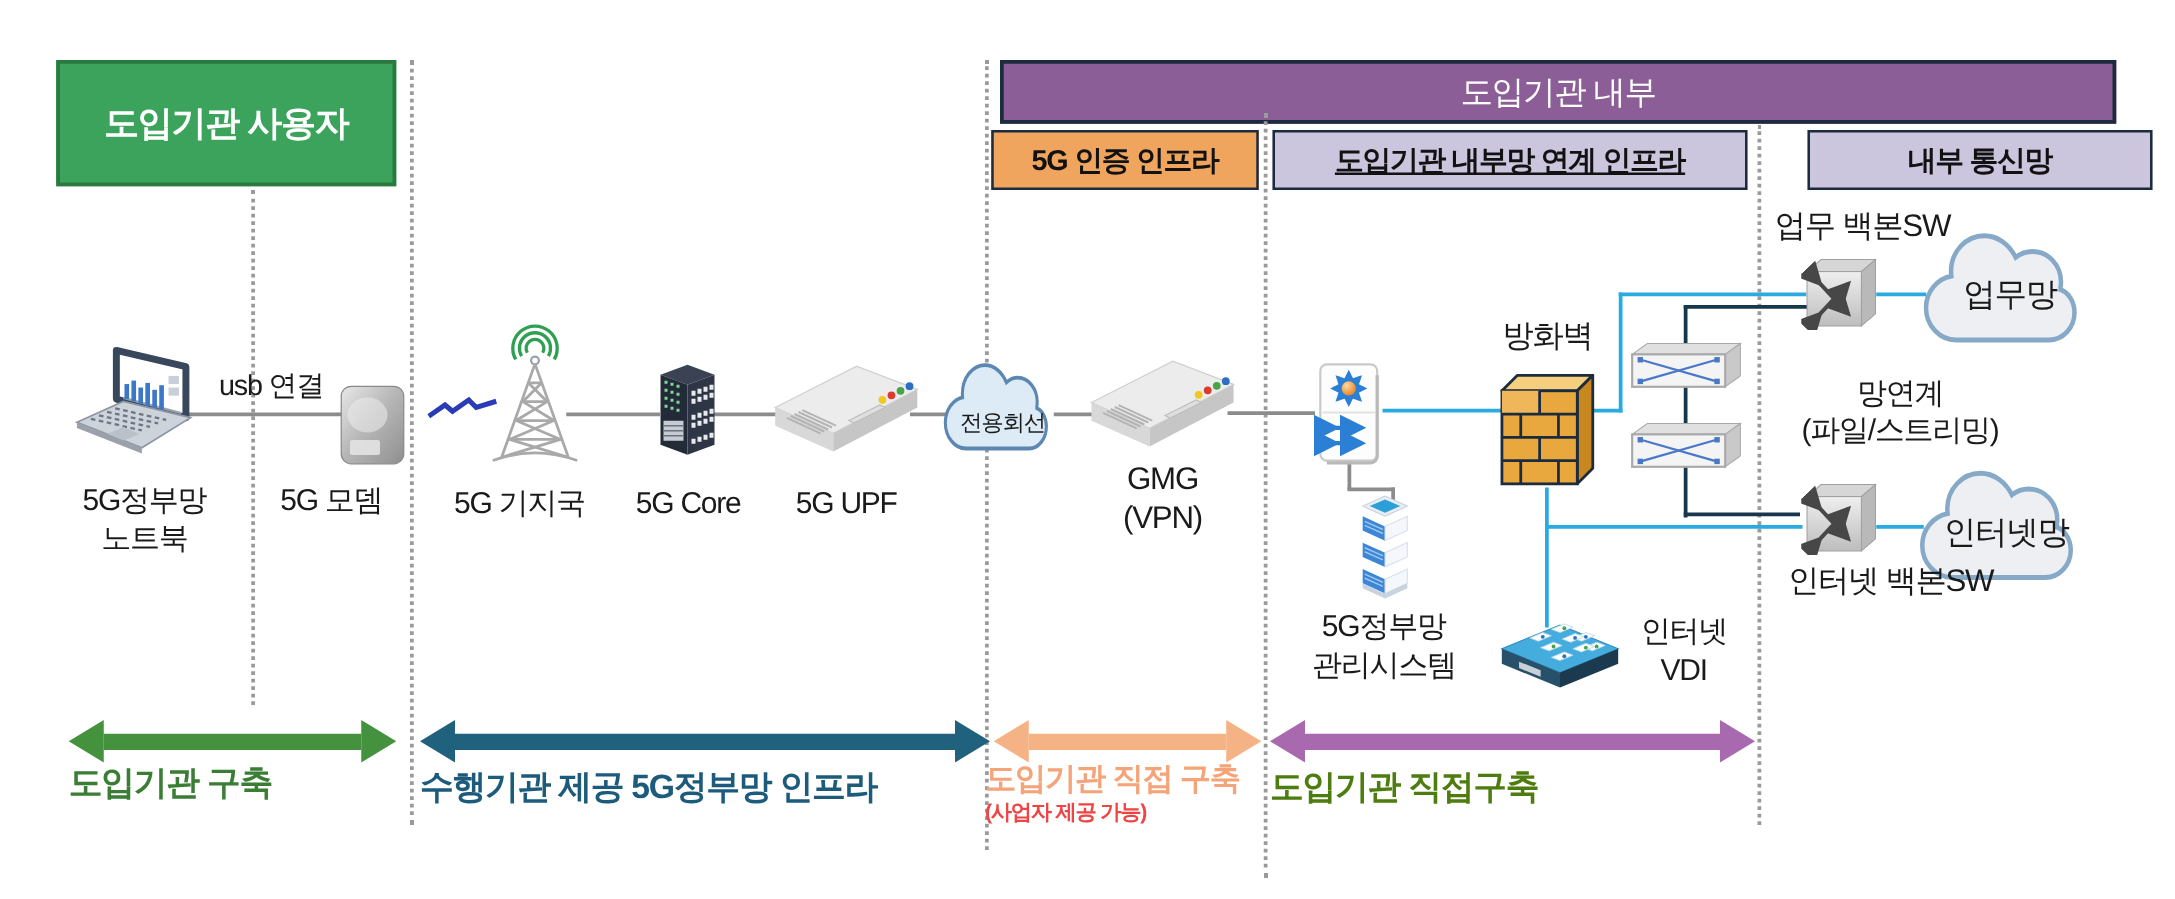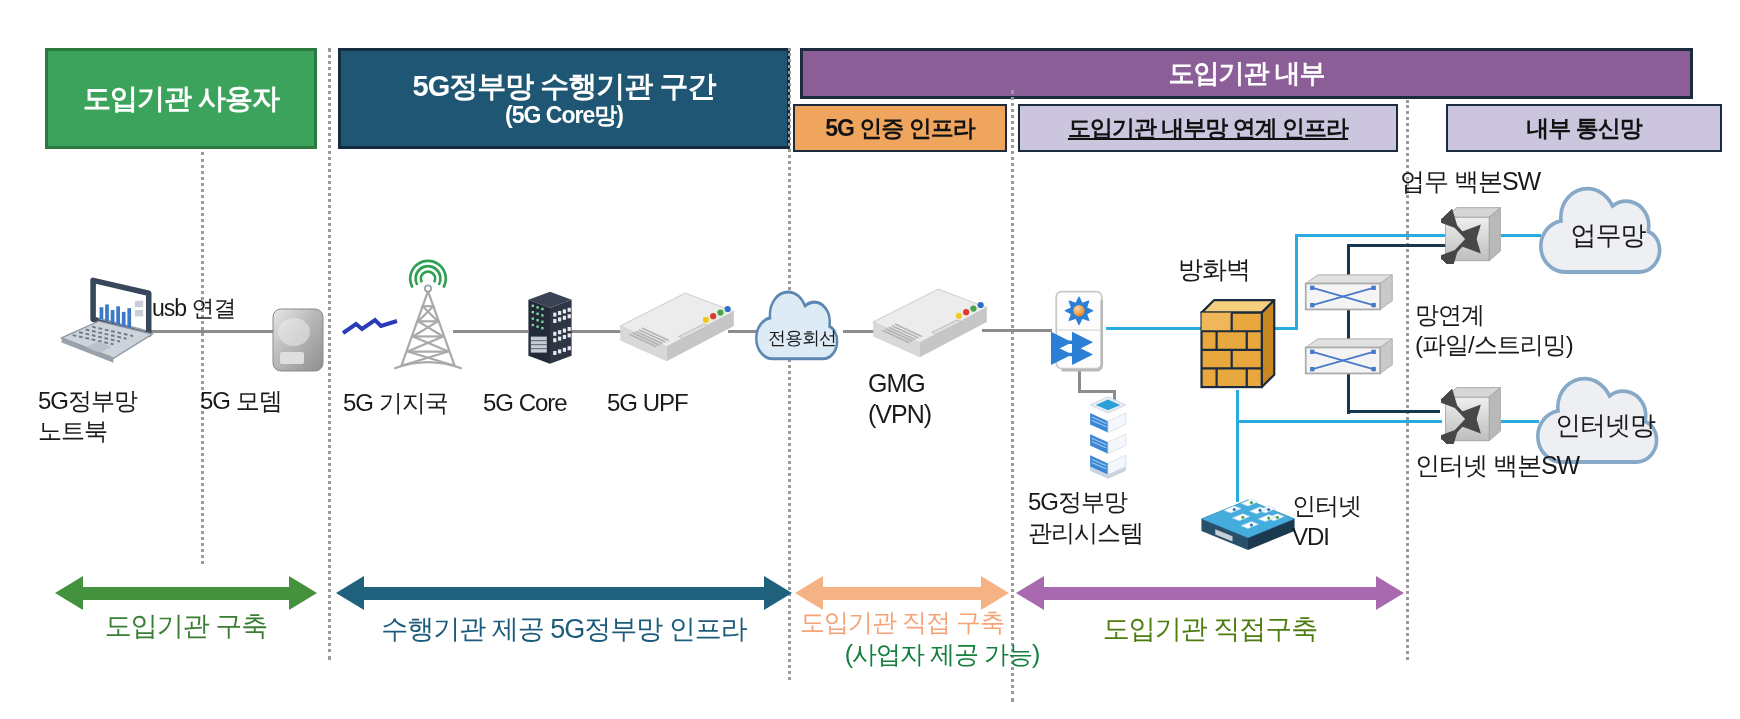--- a/index.html
+++ b/index.html
@@ -11,48 +11,48 @@
   
   .hdr{position:absolute;display:flex;flex-direction:column;align-items:center;justify-content:center;
        box-sizing:border-box;text-align:center;}
   .h-user{left:45px;top:48px;width:272px;height:101px;background:#3BA35B;border:3px solid #2A7A40;
           color:#fff;font-size:28px;font-weight:bold;letter-spacing:-1px;}
   .h-provider{left:338px;top:48px;width:452px;height:101px;background:#1E5674;border:3px solid #132C3F;
           color:#fff;font-weight:bold;letter-spacing:-1px;}
   .h-provider .l1{font-size:29px;line-height:32px;}
   .h-provider .l2{font-size:23px;line-height:26px;}
   .h-internal{left:800px;top:48px;width:893px;height:51px;background:#8C5E97;border:3px solid #1C2B3D;
-          color:#fff;font-size:26px;font-weight:bold;letter-spacing:-1px;}
+          color:#fff;font-size:26px;font-weight:normal;letter-spacing:-1px;}
   .h-sub{height:48px;top:104px;border:2px solid #1C2B3D;color:#121212;font-size:23px;font-weight:600;letter-spacing:-1px;}
   .h-auth{left:793px;width:214px;background:#F0A55F;}
   .h-link{left:1018px;width:380px;background:#CBC5DE;text-decoration:underline;}
   .h-intra{left:1446px;width:276px;background:#CBC5DE;align-items:center;}
   
   .dot-v{position:absolute;width:0;border-left:3px dotted #9A9A9A;}
   
   .line{position:absolute;z-index:1;}
   .gray{background:#8C8C8C;}
   .blue{background:#29ABE2;}
   .navy{background:#16374E;}
   
   .icon{position:absolute;z-index:2;}
   
-  .lbl{position:absolute;z-index:3;text-align:left;color:#1A1A1A;font-size:24px;line-height:30px;
+  .lbl{position:absolute;z-index:3;text-align:center;color:#1A1A1A;font-size:24px;line-height:30px;
        letter-spacing:-1px;white-space:nowrap;}
   .cloud-txt{position:absolute;left:0;right:0;text-align:center;color:#1A1A1A;letter-spacing:-1px;z-index:3;}
   
   .arrowbar{position:absolute;top:576px;height:34px;display:flex;align-items:center;z-index:2;}
   .arrowbar .hl{width:0;height:0;border-top:17px solid transparent;border-bottom:17px solid transparent;}
   .arrowbar .hr{width:0;height:0;border-top:17px solid transparent;border-bottom:17px solid transparent;}
   .arrowbar .shaft{flex:1;height:13px;}
   .a-green .hl{border-right:28px solid #44923E;} .a-green .hr{border-left:28px solid #44923E;} .a-green .shaft{background:#44923E;}
   .a-teal  .hl{border-right:28px solid #20617E;} .a-teal  .hr{border-left:28px solid #20617E;} .a-teal  .shaft{background:#20617E;}
   .a-orange .hl{border-right:28px solid #F5B285;} .a-orange .hr{border-left:28px solid #F5B285;} .a-orange .shaft{background:#F5B285;}
   .a-purple .hl{border-right:28px solid #A869AE;} .a-purple .hr{border-left:28px solid #A869AE;} .a-purple .shaft{background:#A869AE;}
-  .flbl{position:absolute;text-align:center;font-weight:normal;letter-spacing:-1px;white-space:nowrap;z-index:3;}
+  .flbl{position:absolute;font-weight:bold;letter-spacing:-1px;white-space:nowrap;z-index:3;}
 </style>
 </head>
 <body>
 
 <div class="canvas">
 
   <svg width="0" height="0" style="position:absolute">
     <defs>
       <marker id="mblue" markerWidth="8" markerHeight="8" refX="5" refY="3" orient="auto">
         <path d="M0,0 L6,3 L0,6 Z" fill="#2B7FD4"></path>
@@ -71,24 +71,20 @@
       </linearGradient>
       <linearGradient id="gcube" x1="0" y1="0" x2="0" y2="1">
         <stop offset="0%" stop-color="#EFEFEF"></stop>
           <stop offset="100%" stop-color="#BDBDBD"></stop>
       </linearGradient>
     </defs>
   </svg>
 
   <div class="hdr h-user">
     <span>도입기관 사용자</span>
-  </div>
-  <div class="hdr h-provider">
-    <span class="l1">5G정부망 수행기관 구간</span>
-    <span class="l2">(5G Core망)</span>
   </div>
   <div class="hdr h-internal">
     <span>도입기관 내부</span>
   </div>
   <div class="hdr h-sub h-auth">
     <span>5G 인증 인프라</span>
   </div>
   <div class="hdr h-sub h-link">
     <span>도입기관 내부망 연계 인프라</span>
   </div>
@@ -461,16 +457,16 @@
   </div>
   <div class="arrowbar a-purple" style="left:1016px;width:388px">
     <div class="hl"></div>
     <div class="shaft"></div>
     <div class="hr"></div>
   </div>
 
   <div class="flbl" style="left:55px;top:608px;width:262px;font-size:27px;color:#3A7D34">도입기관 구축</div>
   <div class="flbl" style="left:336px;top:611px;width:456px;font-size:27px;color:#1D5B7C">수행기관 제공 5G정부망 인프라</div>
   <div class="flbl" style="left:788px;top:606px;width:228px;font-size:25px;color:#F5A479">도입기관 직접 구축</div>
-  <div class="flbl" style="left:828px;top:638px;width:228px;font-size:25px;color:#15803d">(사업자 제공 가능)</div>
+  <div class="flbl" style="left:788px;top:638px;width:228px;font-size:17px;color:#ef4444">(사업자 제공 가능)</div>
   <div class="flbl" style="left:1016px;top:611px;width:388px;font-size:27px;color:#4d7c0f">도입기관 직접구축</div>
 
 </div>
 
 </body></html>

